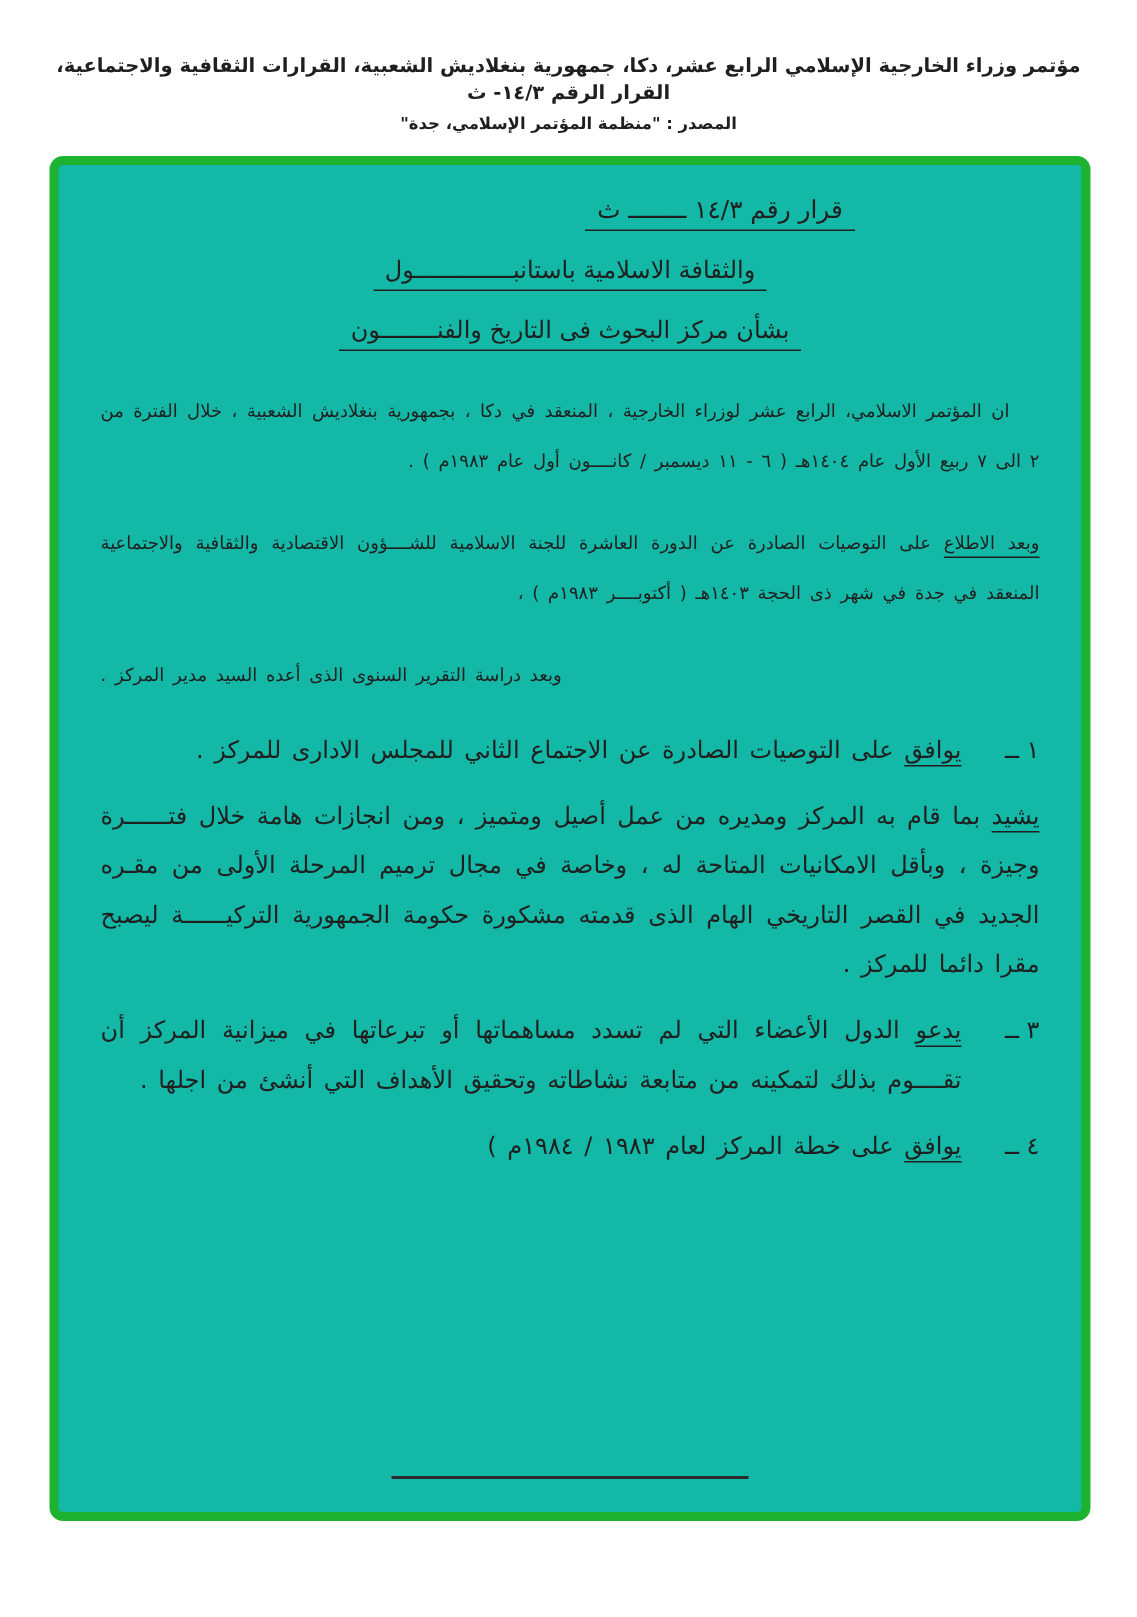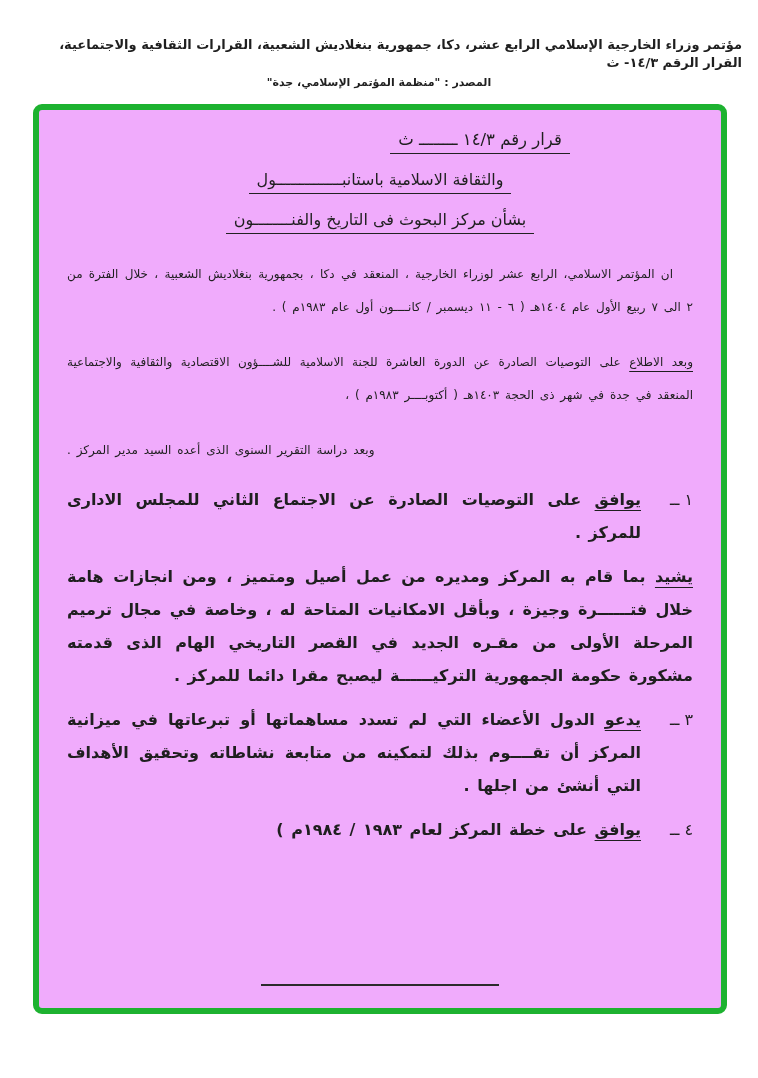--- a/index.html
+++ b/index.html
@@ -7,20 +7,21 @@
     width:758px;height:1078px;
     background:#ffffff;
     font-family:"DejaVu Sans",sans-serif;
     color:#1f1f1f;
     position:relative;
     overflow:hidden;
   }
   
   .page-header{
     direction:rtl;
+    text-align:center;
     font-weight:bold;
     font-size:13px;
     line-height:18px;
     margin:36px 16px 0;
     letter-spacing:0;
   }
   .source-line{
     direction:rtl;
     text-align:center;
     font-weight:bold;
@@ -28,21 +29,21 @@
     margin-top:4px;
   }
   
   .doc-box{
     position:absolute;
     left:33px;top:104px;
     width:694px;height:910px;
     box-sizing:border-box;
     border:6px solid #ef4444;
     border-radius:9px;
-    background:#f0abfc;
+    background:#14b8a6;
     direction:rtl;
     display:flex;
     flex-direction:column;
     padding:14px 28px 0 28px;
   }
   .title-line{
     text-align:center;
     font-size:16.5px;
     margin:6px 0 16px;
     transform:translateX(100px);
@@ -75,21 +76,21 @@
     text-underline-offset:5px;
     text-decoration-thickness:1px;
   }
   .item{
     display:flex;
     font-size:16px;
     line-height:33px;
     margin:0 0 11px;
   }
   .item .num{ width:52px; flex:none; }
-  .item .itext{ flex:1; text-align:justify; word-spacing:2px;font-weight:bold; }
+  .item .itext{ flex:1; text-align:justify; word-spacing:2px; }
   .bottom-rule{
     margin-top:auto;
     margin-bottom:22px;
     align-self:center;
     width:238px;
     border-top:2px solid #2b2b2b;
   }
 </style>
 </head>
 <body style="color: rgb(31, 31, 31);">

